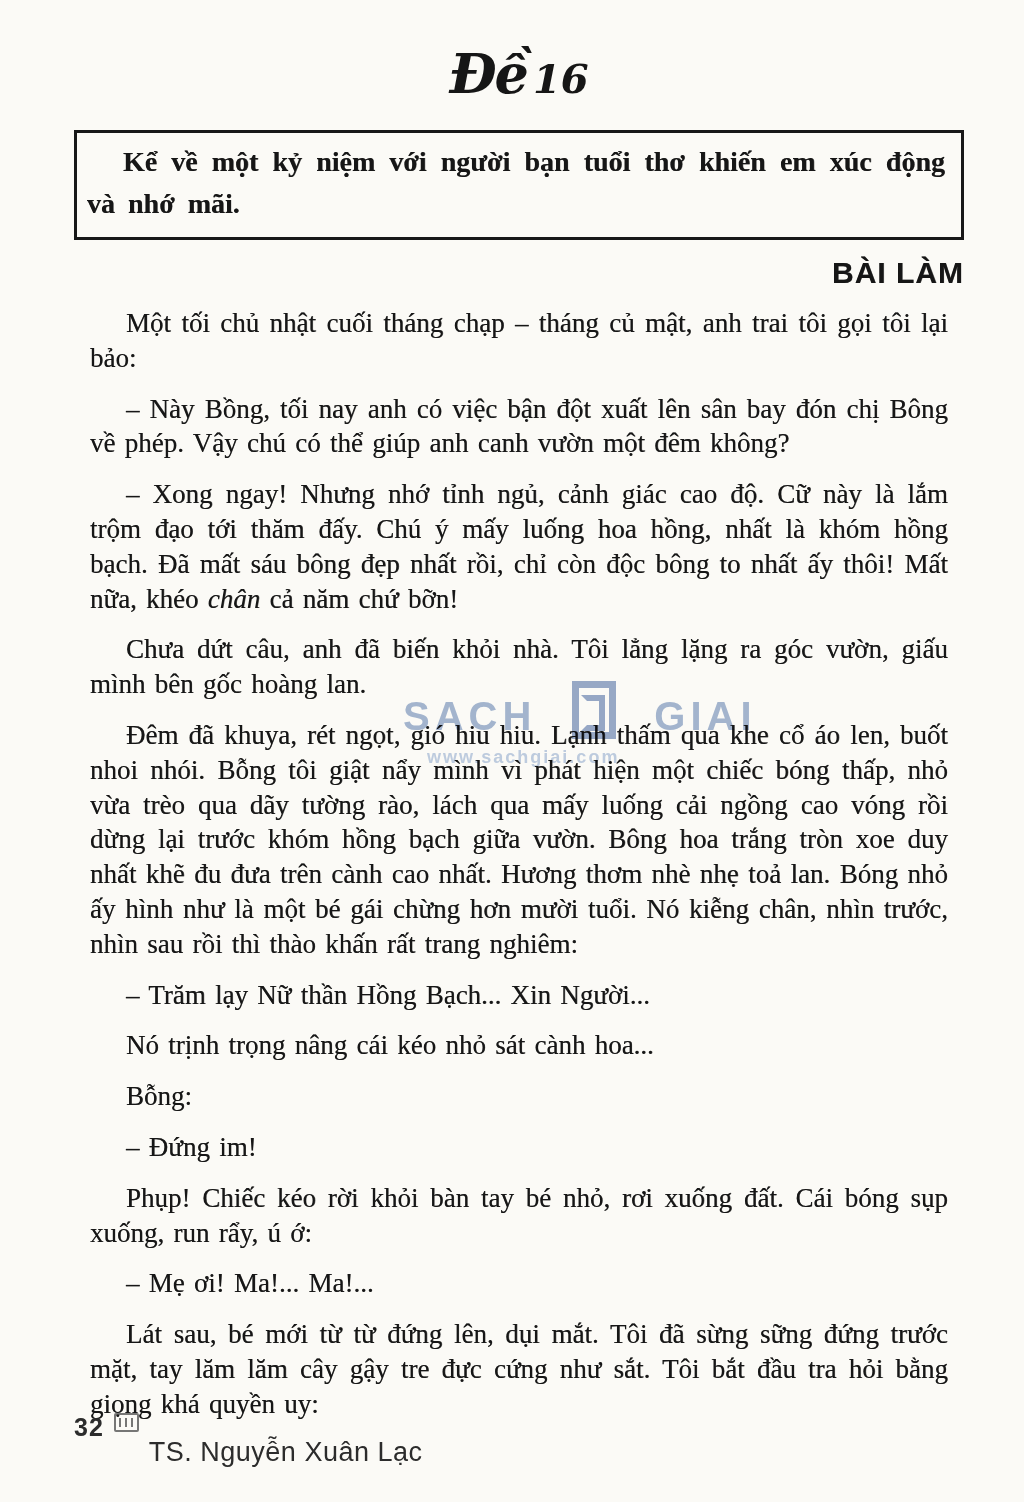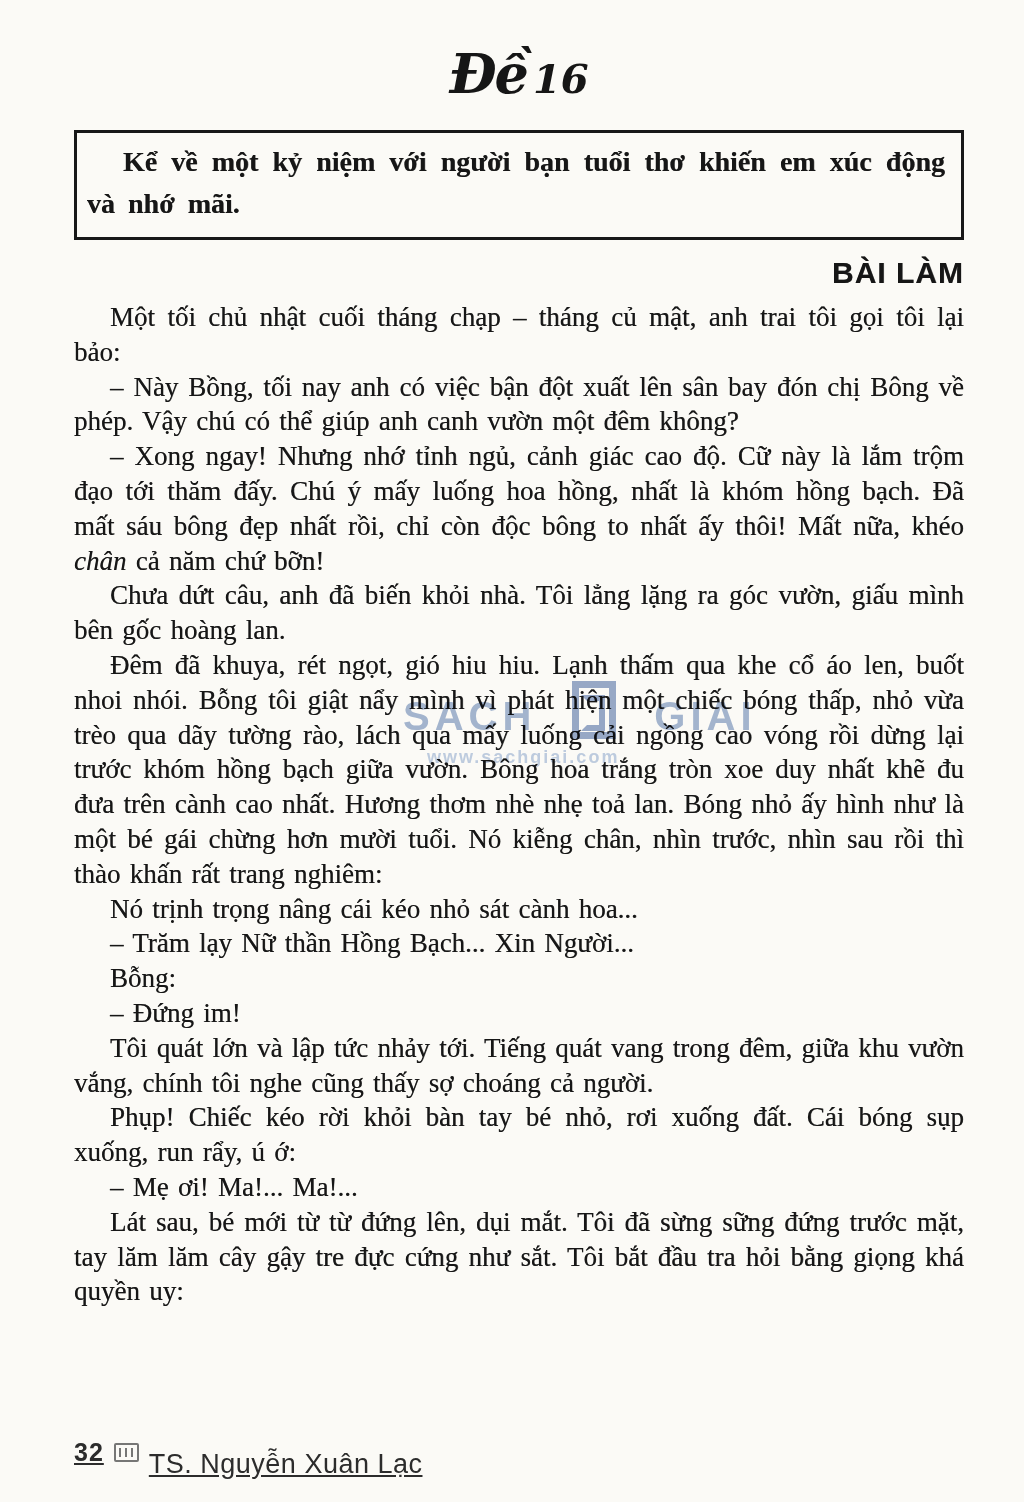--- a/index.html
+++ b/index.html
@@ -53,21 +53,21 @@
     margin:16px 0 10px;
     text-align:right;
     font-family:"Liberation Sans",sans-serif;
     font-weight:bold;
     font-size:30px;letter-spacing:1px;
     text-shadow:0.3px 0.2px 0.3px rgba(10,10,10,.55);
   }
 
   
   .essay p{
-    margin:0;
+    margin:16px;
     font-family:"Liberation Serif",serif;
     font-size:27px;line-height:34.8px;
     text-align:justify;
     text-indent:36px;
     word-spacing:2.5px;
     text-shadow:0.35px 0.2px 0.35px rgba(15,15,15,.6);
   }
   .essay em{font-style:italic;}
 
   
@@ -105,25 +105,24 @@
     margin:8px 0 0 24px;
     font-family:"Liberation Sans",sans-serif;
     font-weight:bold;
     font-size:18px;letter-spacing:2px;
     color:rgba(140,168,210,.55);
   }
 
   
   .page-footer{
     position:absolute;
-    left:74px;bottom:22px;
-    display:flex;align-items:center;gap:10px;
+    left:74px;bottom:34px;
+    display:flex;align-items:flex-start;gap:10px;
     font-family:"Liberation Sans",sans-serif;
     color:#2c2c2c;
-    text-decoration:underline;
   }
   .page-number{font-size:25px;font-weight:bold;letter-spacing:1px;}
   .pub-icon{
     display:inline-block;
     width:25px;height:19px;
     border:2px solid #4a4a4a;
     border-radius:2px;
     box-sizing:border-box;
     background:
       repeating-linear-gradient(90deg,#4a4a4a 0 2px,transparent 2px 6px) center/14px 9px no-repeat;
@@ -146,25 +145,24 @@
     </div>
 
     <h2 class="bai-lam">BÀI LÀM</h2>
 
     <div class="essay">
         <p><span>Một tối chủ nhật cuối tháng chạp – tháng củ mật, anh trai tôi gọi tôi lại bảo:</span></p>
         <p><span>– Này Bồng, tối nay anh có việc bận đột xuất lên sân bay đón chị Bông về phép. Vậy chú có thể giúp anh canh vườn một đêm không?</span></p>
         <p><span>– Xong ngay! Nhưng nhớ tỉnh ngủ, cảnh giác cao độ. Cữ này là lắm trộm đạo tới thăm đấy. Chú ý mấy luống hoa hồng, nhất là khóm hồng bạch. Đã mất sáu bông đẹp nhất rồi, chỉ còn độc bông to nhất ấy thôi! Mất nữa, khéo </span><em>chân</em><span> cả năm chứ bỡn!</span></p>
         <p><span>Chưa dứt câu, anh đã biến khỏi nhà. Tôi lẳng lặng ra góc vườn, giấu mình bên gốc hoàng lan.</span></p>
         <p><span>Đêm đã khuya, rét ngọt, gió hiu hiu. Lạnh thấm qua khe cổ áo len, buốt nhoi nhói. Bỗng tôi giật nẩy mình vì phát hiện một chiếc bóng thấp, nhỏ vừa trèo qua dãy tường rào, lách qua mấy luống cải ngồng cao vóng rồi dừng lại trước khóm hồng bạch giữa vườn. Bông hoa trắng tròn xoe duy nhất khẽ đu đưa trên cành cao nhất. Hương thơm nhè nhẹ toả lan. Bóng nhỏ ấy hình như là một bé gái chừng hơn mười tuổi. Nó kiễng chân, nhìn trước, nhìn sau rồi thì thào khấn rất trang nghiêm:</span></p>
+        <p><span>– Trăm lạy Nữ thần Hồng Bạch... Xin Người...</span></p>
         <p><span>Nó trịnh trọng nâng cái kéo nhỏ sát cành hoa...</span></p>
-        <p><span>– Trăm lạy Nữ thần Hồng Bạch... Xin Người...</span></p>
         <p><span>Bỗng:</span></p>
         <p><span>– Đứng im!</span></p>
-        <p><span>Tôi quát lớn và lập tức nhảy tới. Tiếng quát vang trong đêm, giữa khu vườn vắng, chính tôi nghe cũng thấy sợ choáng cả người.</span></p>
         <p><span>Phụp! Chiếc kéo rời khỏi bàn tay bé nhỏ, rơi xuống đất. Cái bóng sụp xuống, run rẩy, ú ớ:</span></p>
         <p><span>– Mẹ ơi! Ma!... Ma!...</span></p>
         <p><span>Lát sau, bé mới từ từ đứng lên, dụi mắt. Tôi đã sừng sững đứng trước mặt, tay lăm lăm cây gậy tre đực cứng như sắt. Tôi bắt đầu tra hỏi bằng giọng khá quyền uy:</span></p>
       </div>
   </div>
 
   <div class="watermark">
     <div class="wm-row">
       <span>SACH</span>
       <span class="wm-logo"></span>

